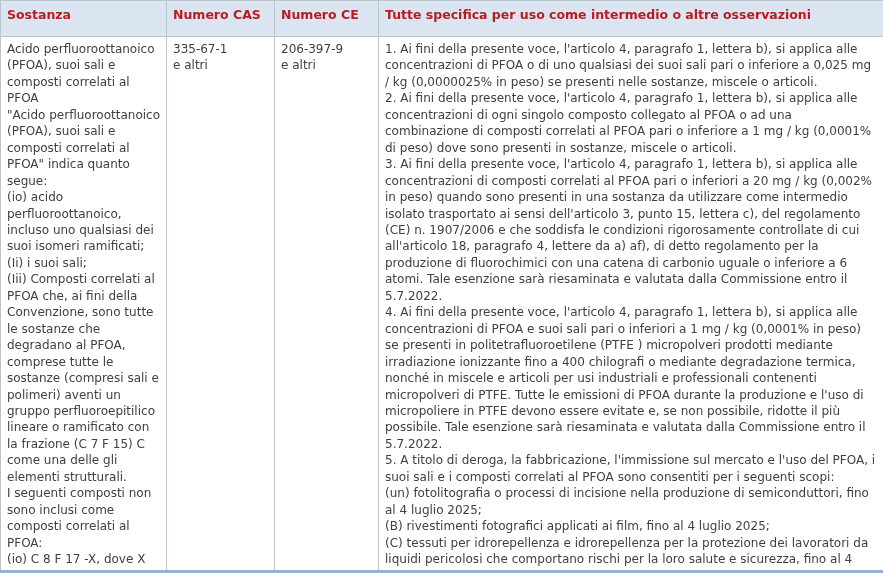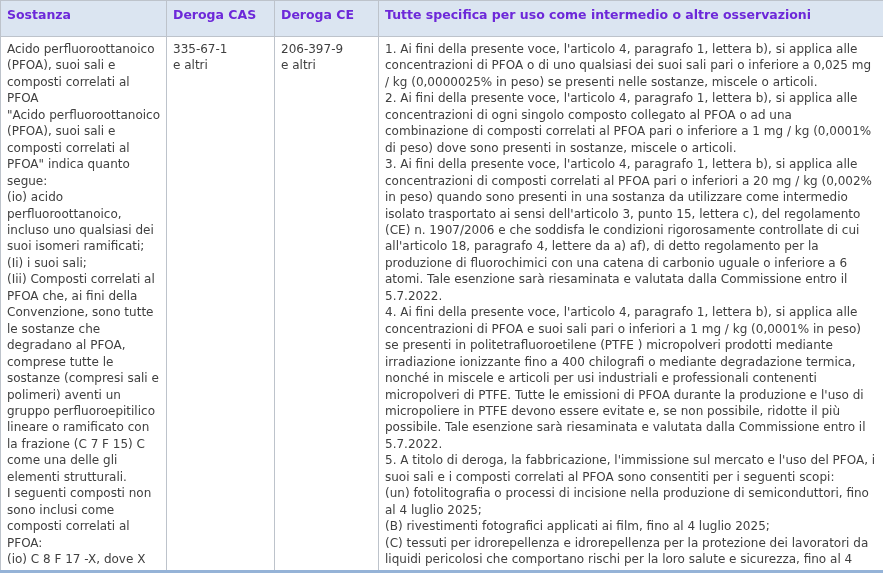--- a/index.html
+++ b/index.html
@@ -22,21 +22,21 @@
   }
   th, td {
     border: 1px solid #bdc3cb;
     vertical-align: top;
     text-align: left;
     white-space: pre-wrap;
     overflow: hidden;
   }
   th {
     background: #dbe5f1;
-    color: #6d28d9;
+    color: #b91c1c;
     font-size: 12.5px;
     font-weight: bold;
     padding: 6px 6px 14px 6px;
     line-height: 15px;
   }
   td {
     color: #404040;
     font-size: 12px;
     line-height: 16.45px;
     padding: 4px 6px 4px 6px;
@@ -58,22 +58,22 @@
   <table class="restrictions">
     <colgroup>
       <col style="width:166px">
       <col style="width:108px">
       <col style="width:104px">
       <col style="width:505px">
     </colgroup>
     <thead>
       <tr>
         <th>Sostanza</th>
-        <th>Deroga CAS</th>
-        <th>Deroga CE</th>
+        <th>Numero CAS</th>
+        <th>Numero CE</th>
         <th>Tutte specifica per uso come intermedio o altre osservazioni</th>
       </tr>
     </thead>
     <tbody>
       <tr>
         <td>Acido perfluoroottanoico (PFOA), suoi sali e composti correlati al PFOA
 "Acido perfluoroottanoico (PFOA), suoi sali e composti correlati al PFOA" indica quanto segue:
 (io) acido perfluoroottanoico, incluso uno qualsiasi dei suoi isomeri ramificati;
 (Ii) i suoi sali;
 (Iii) Composti correlati al PFOA che, ai fini della Convenzione, sono tutte le sostanze che degradano al PFOA, comprese tutte le sostanze (compresi sali e polimeri) aventi un gruppo perfluoroepitilico lineare o ramificato con la frazione (C 7 F 15) C come una delle gli elementi strutturali.

